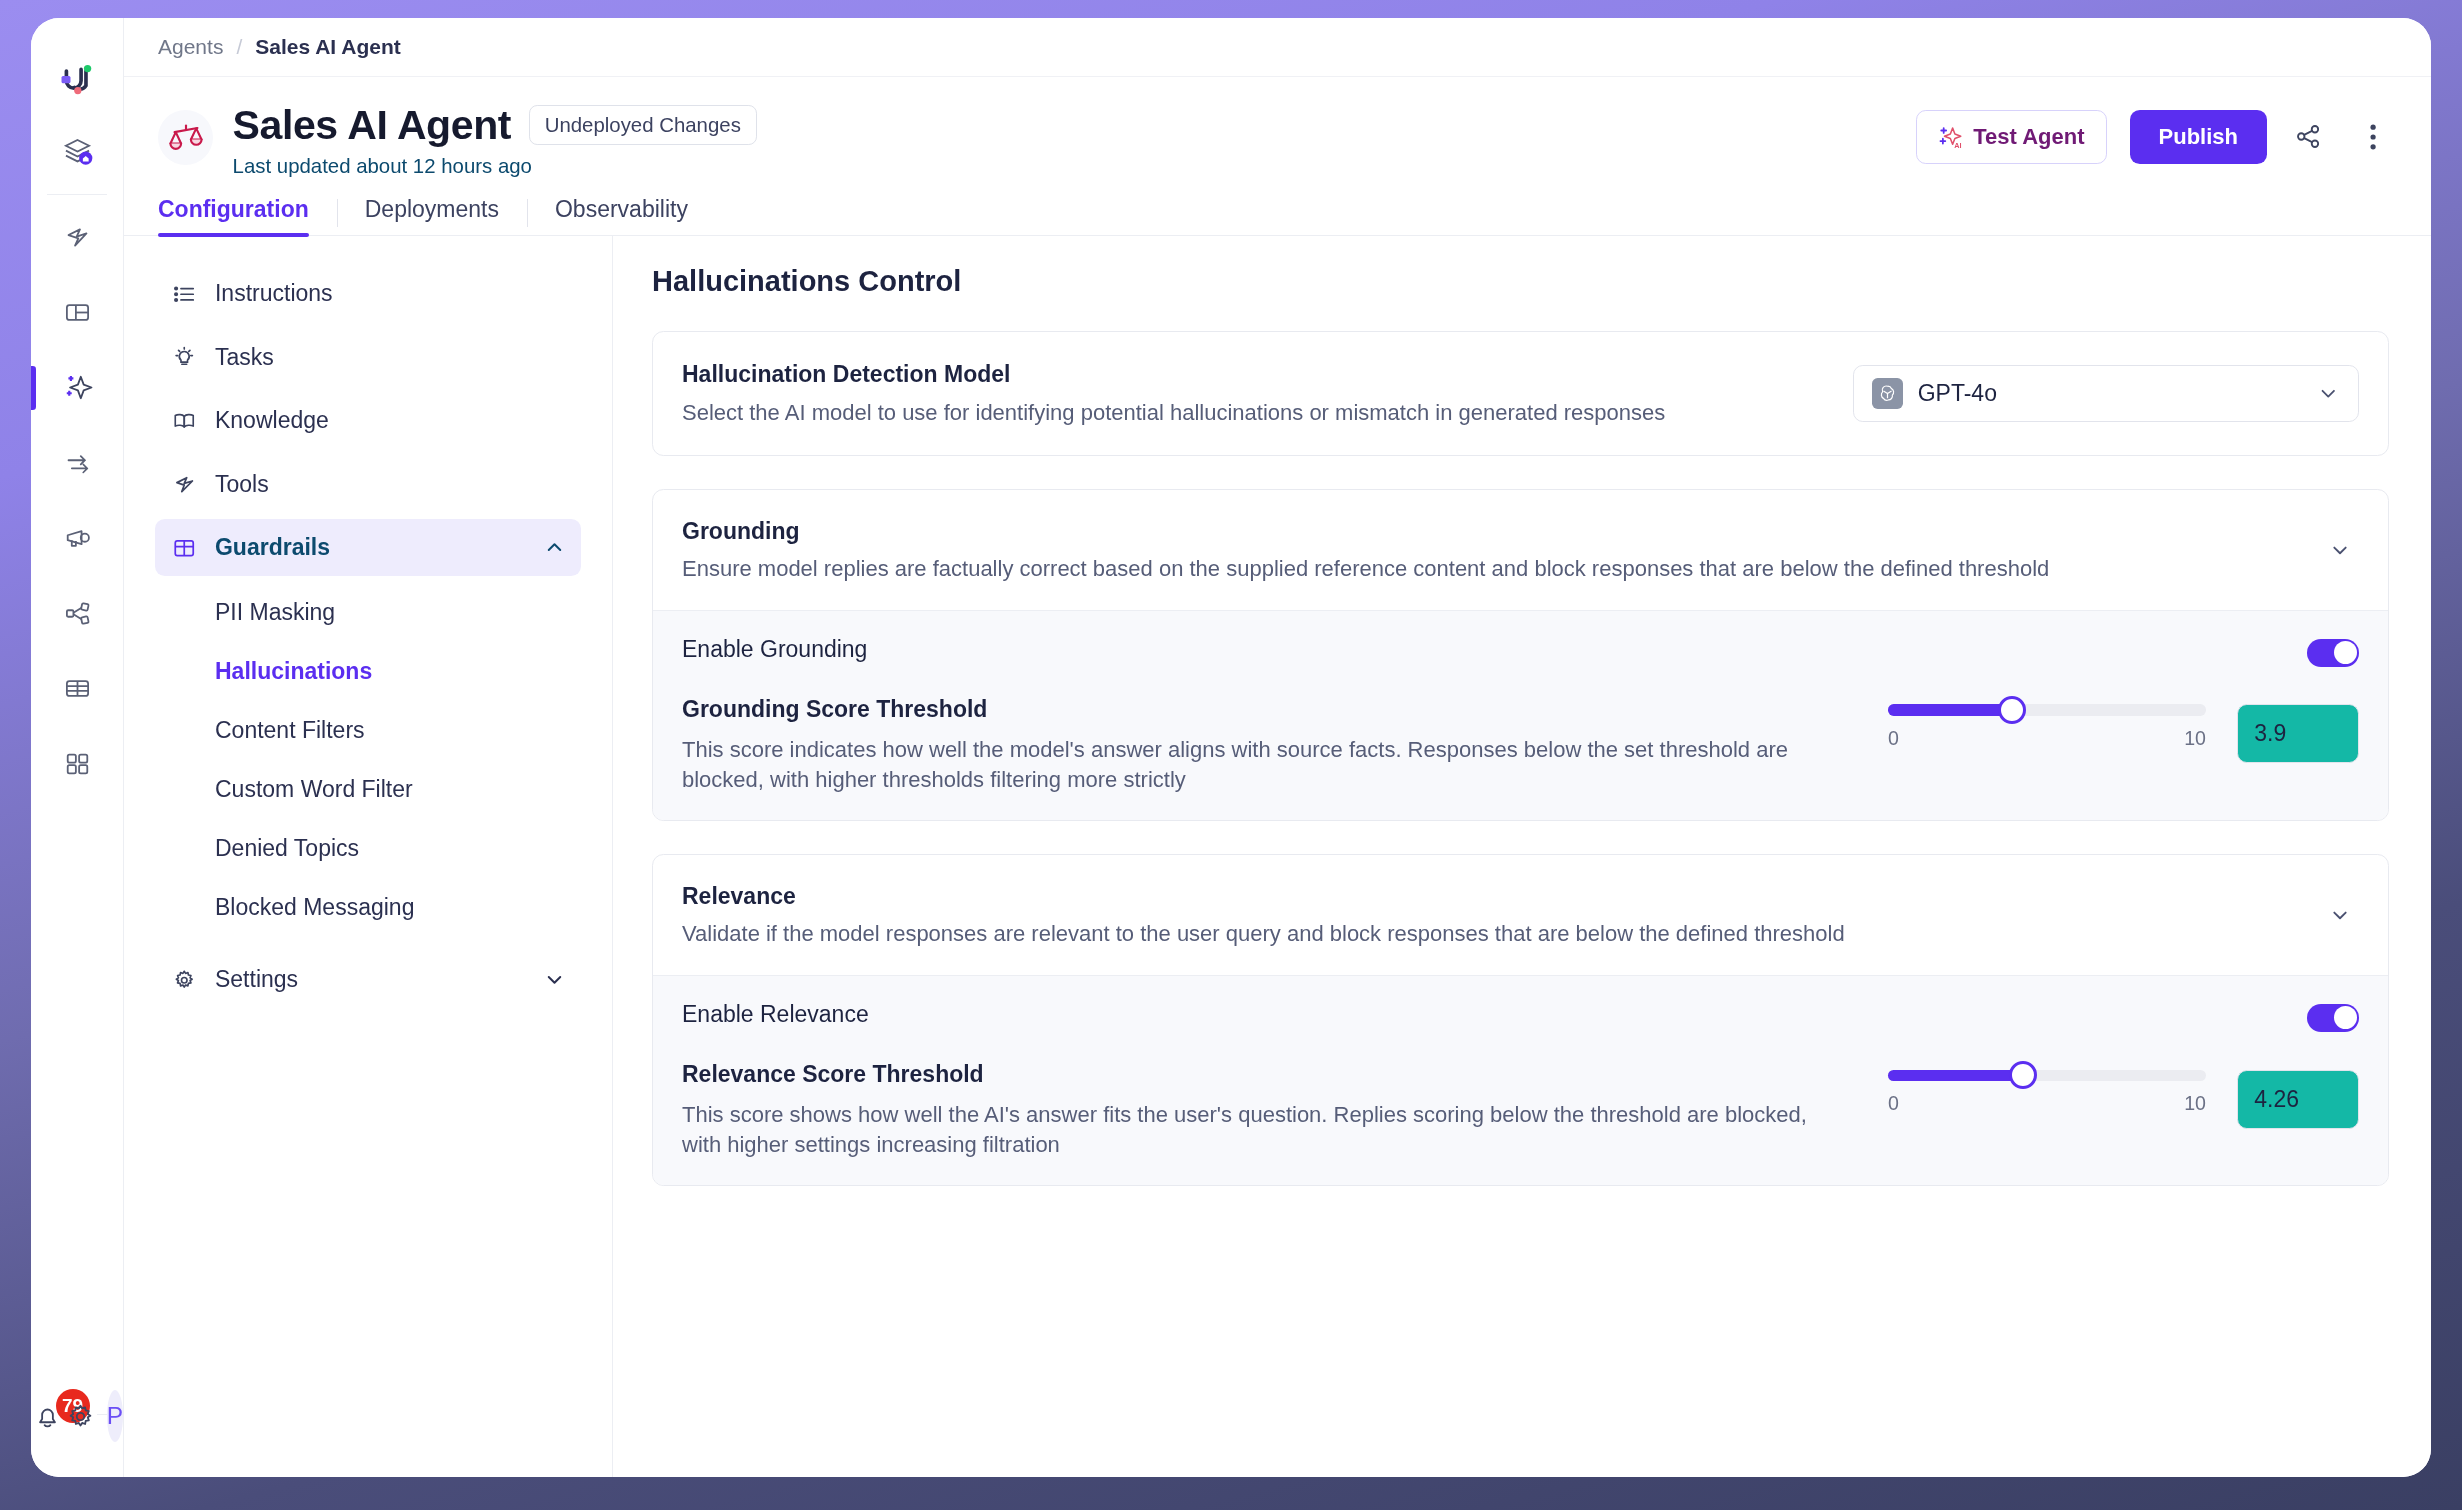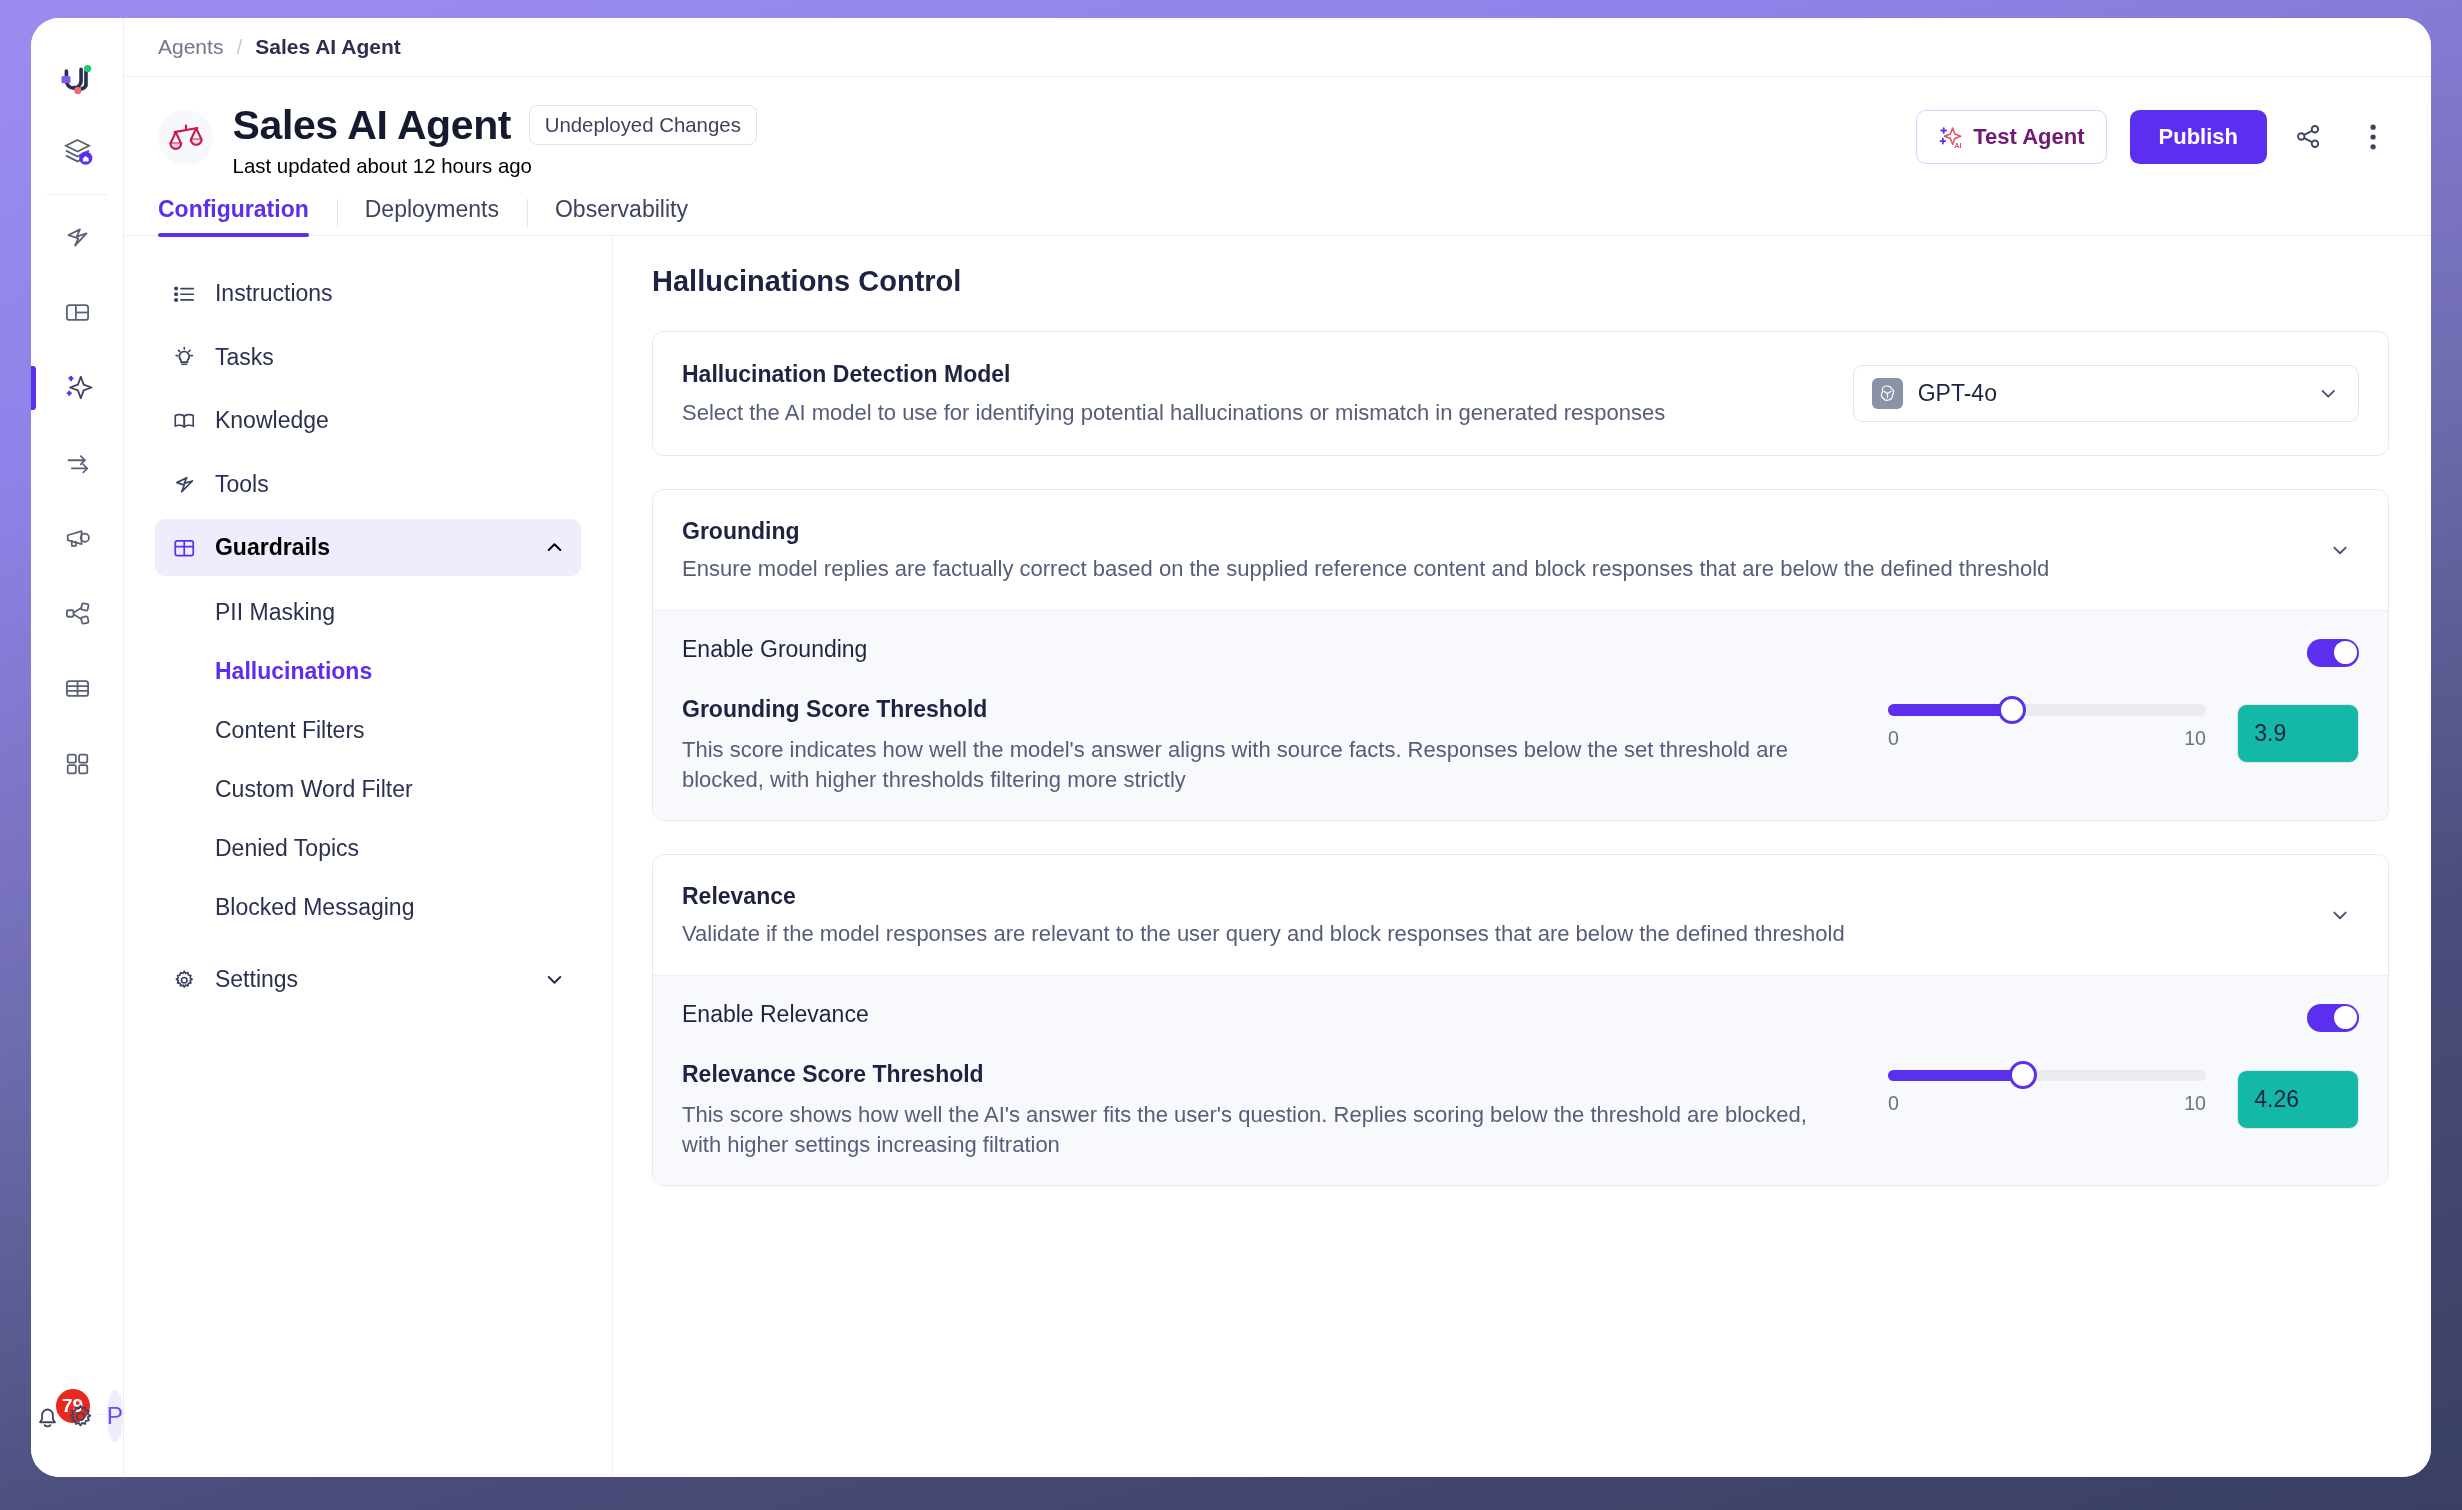--- a/index.html
+++ b/index.html
@@ -130,21 +130,21 @@
     margin-left: 18px;
     border: 0.8px solid #dfe2ea;
     border-radius: 8.2px;
     padding: 7.3px 14.7px;
     font-size: 20.4px;
     color: #3c4260;
   }
   #last-updated {
     margin-top: 6.5px;
     font-size: 20.4px;
-    color: #000000;
+    color: #0c4a6e;
   }
   .title-actions { display: flex; align-items: center; gap: 0; margin-top: 8.2px;}
   #test-agent-btn {
     display: flex; align-items: center; gap: 9px;
     border: 0.8px solid #d7d2fb;
     background: #fff;
     border-radius: 9.8px;
     height: 54px;
     padding: 0 21px;
     color: #701a75;
@@ -227,21 +227,21 @@
     margin-bottom: 6.5px;
   }
   .nav-item .nav-ico {
     width: 29px; flex:0 0 29px; margin-right: 16.3px;
     display:flex; align-items:center; justify-content:center;
     color: #3d445f;
   }
   .nav-item .nav-label { flex: 1 1 auto; }
   .nav-item.selected {
     background: #eeecfd;
-    color: #000000;
+    color: #0c4a6e;
     font-weight: 700;
   }
   .nav-item.selected .nav-ico { color: #5b2ef0; }
   .nav-sub {
     height: 59px;
     display: flex; align-items: center;
     padding-left: 60px;
     font-size: 23px;
     color: #2b3050;
     cursor: pointer;

